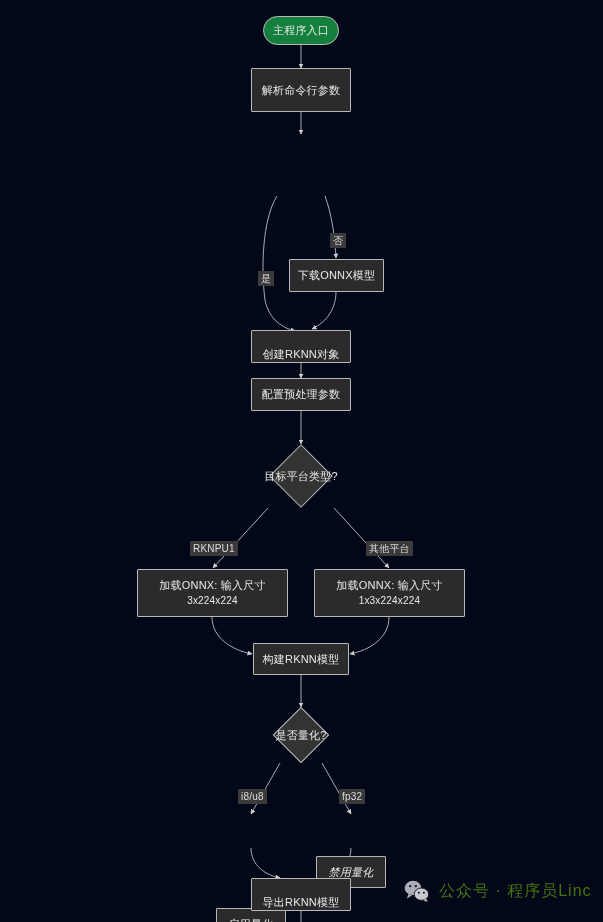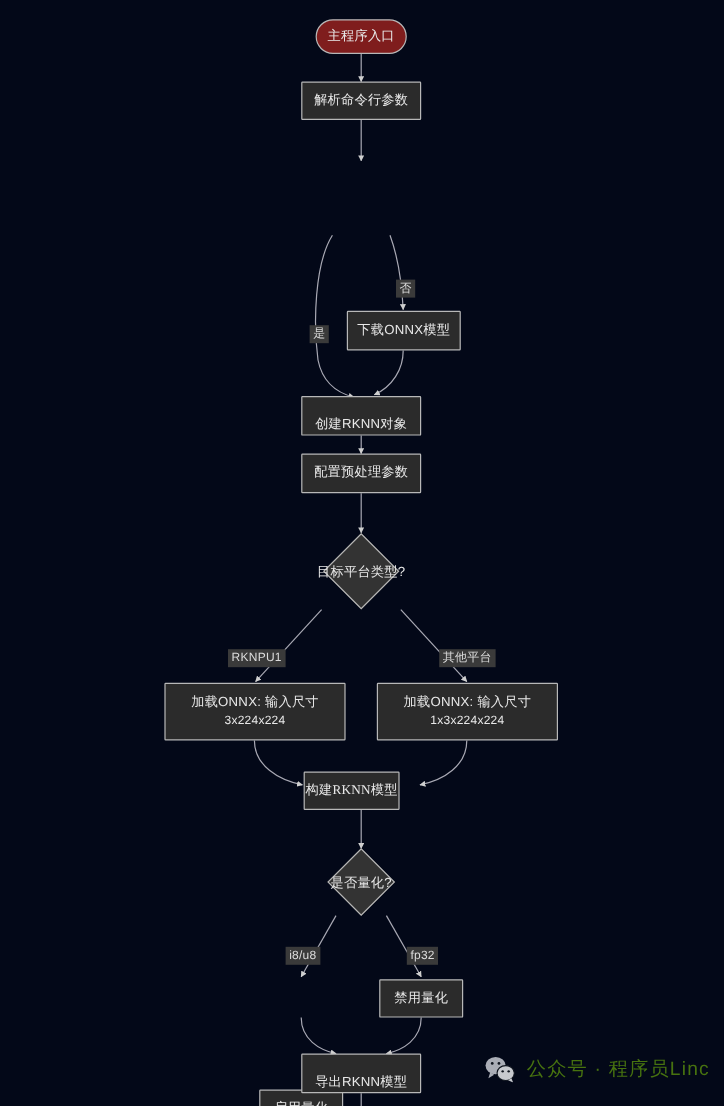--- a/index.html
+++ b/index.html
@@ -37,21 +37,21 @@
     flex-direction: column;
     align-items: center;
     justify-content: center;
     font-size: 11px;
     line-height: 15px;
     text-align: center;
     letter-spacing: 0.2px;
   }
   .node.stadium {
     border-radius: 22px;
-    background: #7f1d1d;
+    background: #15803d;
   }
   .node.rect {
     border-radius: 1px;
   }
   .node .ln2 {
     font-size: 10px;
   }
   .diamond-wrap {
     position: absolute;
   }
@@ -146,21 +146,21 @@
       <path d="M351,848 C351,866 336,875 322,878"></path>
     </g>
 
     <path d="M301,911 L301,922" fill="none" stroke="#a9a9b4" stroke-width="1"></path>
   </svg>
 
   <div class="node stadium" style="left:263px; top:16px; width:76px; height:29px;">
     <span>主程序入口</span>
   </div>
 
-  <div class="node rect" style="left:251px; top:68px; width:100px; height:32px;">
+  <div class="node rect" style="left:251px; top:68px; width:100px; height:44px;">
     <span>解析命令行参数</span>
   </div>
 
 
   <div class="node rect" style="left:289px; top:259px; width:95px; height:33px;">
     <span>下载ONNX模型</span>
   </div>
 
   <div class="node rect" style="left:251px; top:330px; width:100px; height:33px;justify-content:flex-end;">
     <span>创建RKNN对象</span>
@@ -178,34 +178,34 @@
   <div class="node rect" style="left:137px; top:569px; width:151px; height:48px;">
     <span>加载ONNX: 输入尺寸</span>
     <span class="ln2">3x224x224</span>
   </div>
 
   <div class="node rect" style="left:314px; top:569px; width:151px; height:48px;">
     <span>加载ONNX: 输入尺寸</span>
     <span class="ln2">1x3x224x224</span>
   </div>
 
-  <div class="node rect" style="left:253px; top:643px; width:80px; height:32px;font-family:Liberation Serif, serif;">
+  <div class="node rect" style="left:253px; top:643px; width:96px; height:32px;">
     <span>构建RKNN模型</span>
   </div>
 
   <div class="diamond-wrap" style="left:256px; top:707px; width:90px; height:56px;">
     <div class="diamond-shape" style="width:40px; height:40px;"></div>
     <div class="diamond-label">是否量化?</div>
   </div>
 
   <div class="node rect" style="left:216px; top:860px; width:70px; height:32px;margin-top:48px;">
     <span>启用量化</span>
   </div>
 
-  <div class="node rect" style="left:316px; top:816px; width:70px; height:32px;">
+  <div class="node rect" style="left:316px; top:856px; width:70px; height:32px;font-style:italic;">
     <span>禁用量化</span>
   </div>
 
   <div class="node rect" style="left:251px; top:878px; width:100px; height:33px;justify-content:flex-end;">
     <span>导出RKNN模型</span>
   </div>
 
   <div class="edge-label" style="left:258px; top:271px;">是</div>
 
   <div class="edge-label" style="left:330px; top:233px;">否</div>

